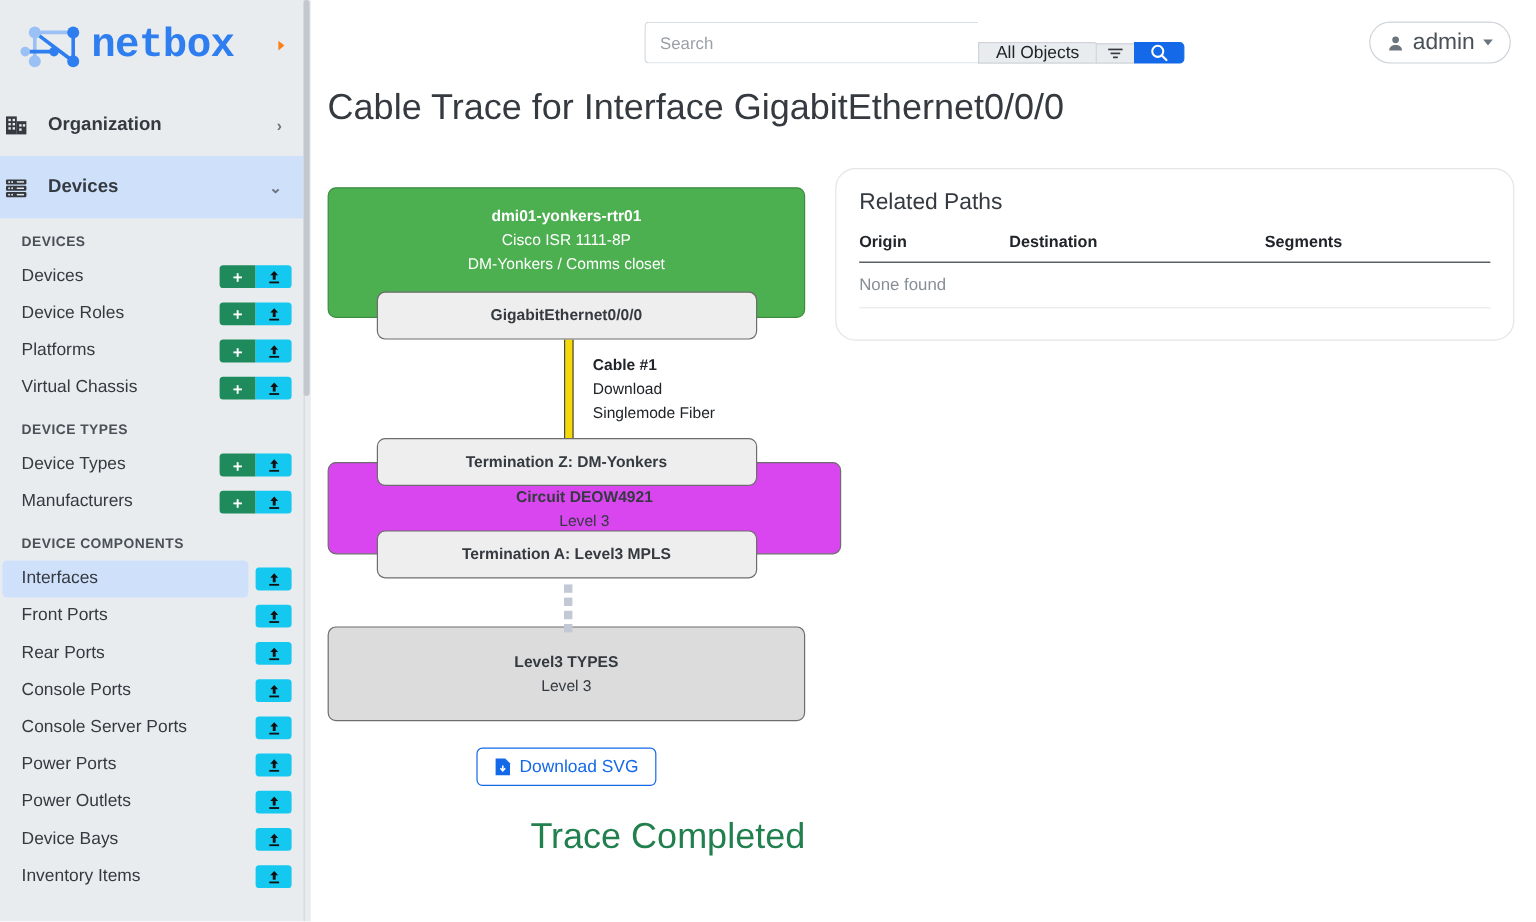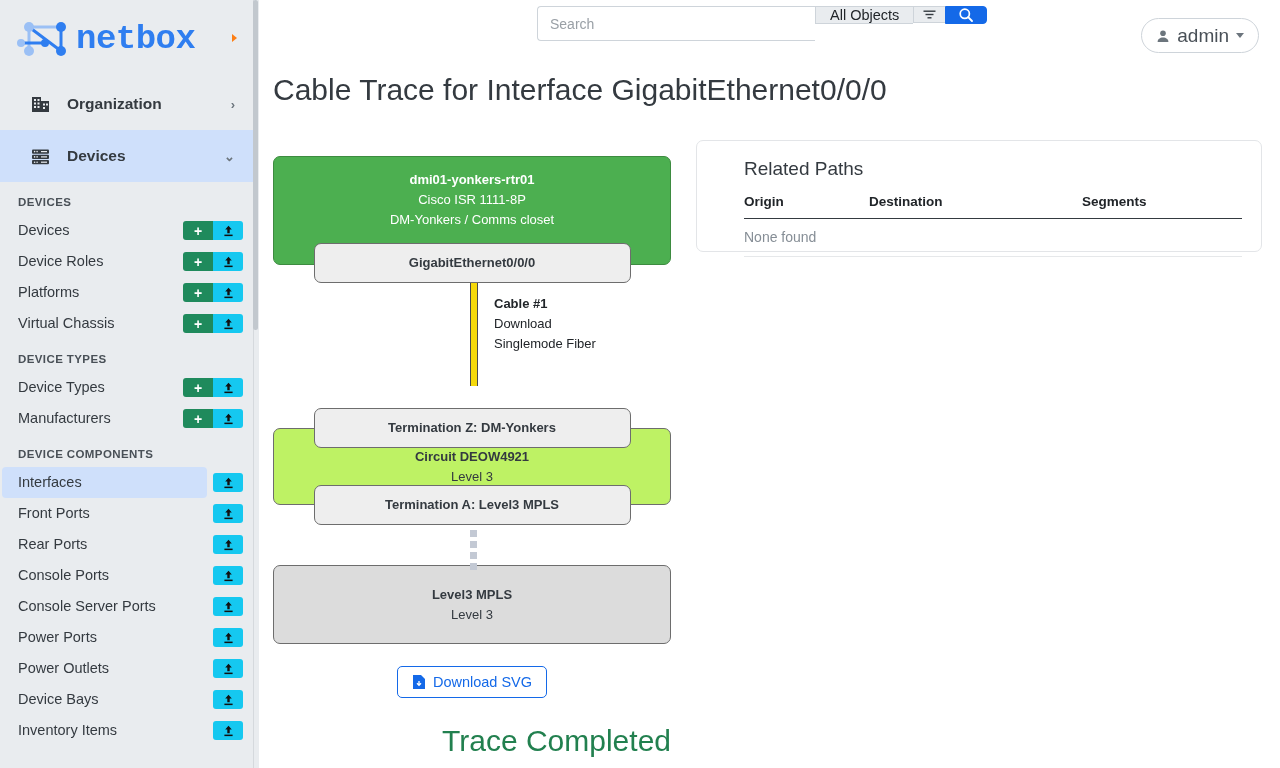--- a/index.html
+++ b/index.html
@@ -32,21 +32,21 @@
 
   .brand {
     height: 78px; display: flex; align-items: center;
     padding: 0 14px 0 16px; position: relative;
   }
   .brand-logo { display: flex; align-items: center; gap: 2px; }
   .pin-icon { margin-left: auto; color: #fd7e14; font-size: 15px; line-height: 1; }
 
   .nav-group {
     height: 52px; display: flex; align-items: center;
-    padding: 0 18px 0 31px; cursor: pointer;
+    padding: 0 18px 0 4px; cursor: pointer;
     font-size: 15.5px; font-weight: bold; color: #343a40;
   }
   .nav-group .ng-icon { width: 28px; display: flex; align-items: center; color: #343a40; }
   .nav-group .ng-label { margin-left: 8px; }
   .nav-group .ng-chev { margin-left: auto; color: #6c757d; font-size: 13px; }
   .nav-group.active { background: #cfe0fb; }
 
   .sb-heading {
     font-size: 11.5px; font-weight: bold; letter-spacing: .4px;
     color: #495057; padding: 14px 0 7px 18px; text-transform: uppercase;
@@ -69,22 +69,22 @@
     width: 30px; height: 19px; display: flex; align-items: center; justify-content: center;
     color: #fff; font-size: 12px; cursor: pointer; line-height: 1;
   }
   .btn-add { background: #1f8a5c; border-radius: 3px 0 0 3px; font-size: 14px; font-weight: bold; }
   .btn-imp { background: #15c8f0; border-radius: 0 3px 3px 0; color: #111; }
   .btn-imp.solo { border-radius: 3px; width: 30px; }
 
   
   .topbar { position: absolute; left: 259px; top: 0; right: 0; height: 71px; background: #fff; }
   .searchwrap {
-    position: absolute; left: 278px; top: 6px;
-    display: flex; height: 35px; align-items: flex-start;
+    position: absolute; left: 278px; top: 18px;
+    display: flex; height: 35px; align-items: flex-end;
   }
   .search-input {
     width: 278px; height: 35px; border: 1px solid #ced4da; border-right: none;
     border-radius: 4px 0 0 4px; padding: 0 12px; font-size: 14px;
     font-family: "Liberation Sans", sans-serif; color: #212529; outline: none;
     background: #fff;
   }
   .search-input::placeholder { color: #9aa0a6; }
   .search-scope {
     display: flex; align-items: center; justify-content: center;
@@ -127,28 +127,28 @@
 
   .node-device {
     width: 398px; height: 109px; background: #4caf50; border-color: #3d8b40;
     color: #fff; padding-bottom: 22px;
   }
   .node-term {
     width: 317px; height: 40px; background: #eeeeee; color: #343a40;
     margin: -22px auto 0 auto; position: relative; z-index: 3;
   }
   .node-circuit {
-    width: 398px; height: 77px; background: #bef264; color: #343a40;
+    width: 428px; height: 77px; background: #d946ef; color: #343a40;
     margin-top: -20px; position: relative; z-index: 1;
   }
   .node-provider {
     width: 398px; height: 79px; background: #dcdcdc; color: #343a40;
   }
 
-  .cable-seg { position: relative; height: 125px; }
+  .cable-seg { position: relative; height: 82px; }
   .cable-line {
     position: absolute; left: 197px; top: 0; width: 8px; height: 103px;
     background: #f5d90a; border-left: 1px solid #4a4a4a; border-right: 1px solid #4a4a4a;
   }
   .cable-info { position: absolute; left: 221px; top: 11px; color: #212529; }
   .cable-info .ci-title { font-weight: bold; font-size: 13px; line-height: 20px; }
   .cable-info .ci-row { font-size: 13px; line-height: 20px; }
 
   .dots { position: relative; height: 40px; }
   .dot {
@@ -161,22 +161,22 @@
     border: 1px solid #1469e8; border-radius: 5px; background: #fff;
     color: #1469e8; font-size: 14.5px; padding: 7px 14px; cursor: pointer;
   }
   .trace-done {
     width: 398px; text-align: right; margin-top: 26px;
     font-size: 30px; color: #22804f;
   }
 
   
   .card {
-    position: absolute; left: 437px; top: 69px; width: 566px; height: 112px;
-    background: #fff; border: 1px solid #e3e5e8; border-radius: 7px; padding-left: 28px;
+    position: absolute; left: 437px; top: 69px; width: 566px; height: 144px;
+    background: #fff; border: 1px solid #e3e5e8; border-radius: 17px;
   }
   .card-title { font-size: 19px; color: #343a40; padding: 17px 19px 0 19px; }
   .rp-table { width: 100%; padding: 0 19px; margin-top: 14px; }
   .rp-head { display: flex; font-size: 13.5px; font-weight: bold; color: #212529;
              border-bottom: 1px solid #343a40; padding-bottom: 9px; }
   .rp-head div:nth-child(1) { width: 125px; }
   .rp-head div:nth-child(2) { width: 213px; }
   .rp-row { display: flex; font-size: 14px; color: #868e96;
             border-bottom: 1px solid #e6e8ea; padding: 10px 0 11px 0; }
 </style>
@@ -506,21 +506,21 @@
       </div>
 
       <div class="dots">
         <div class="dot" style="top:5px"></div>
         <div class="dot" style="top:16px"></div>
         <div class="dot" style="top:27px"></div>
         <div class="dot" style="top:38px"></div>
       </div>
 
       <div class="node node-provider">
-        <div class="n-title">Level3 MPLS</div>
+        <div class="n-title">Level3 TYPES</div>
         <div class="n-sub">Level 3</div>
       </div>
 
       <div class="dl-wrap">
         <div class="dl-btn">
           <svg width="14" height="16" viewBox="0 0 14 16">
             <path d="M1 1 h8 l4 4 v10 h-12 z" fill="#1469e8"></path>
             <path d="M7 7 v4 M5 9.2 L7 11.4 L9 9.2" stroke="#fff" stroke-width="1.3" fill="none"></path>
           </svg>
           <span>Download SVG</span>

